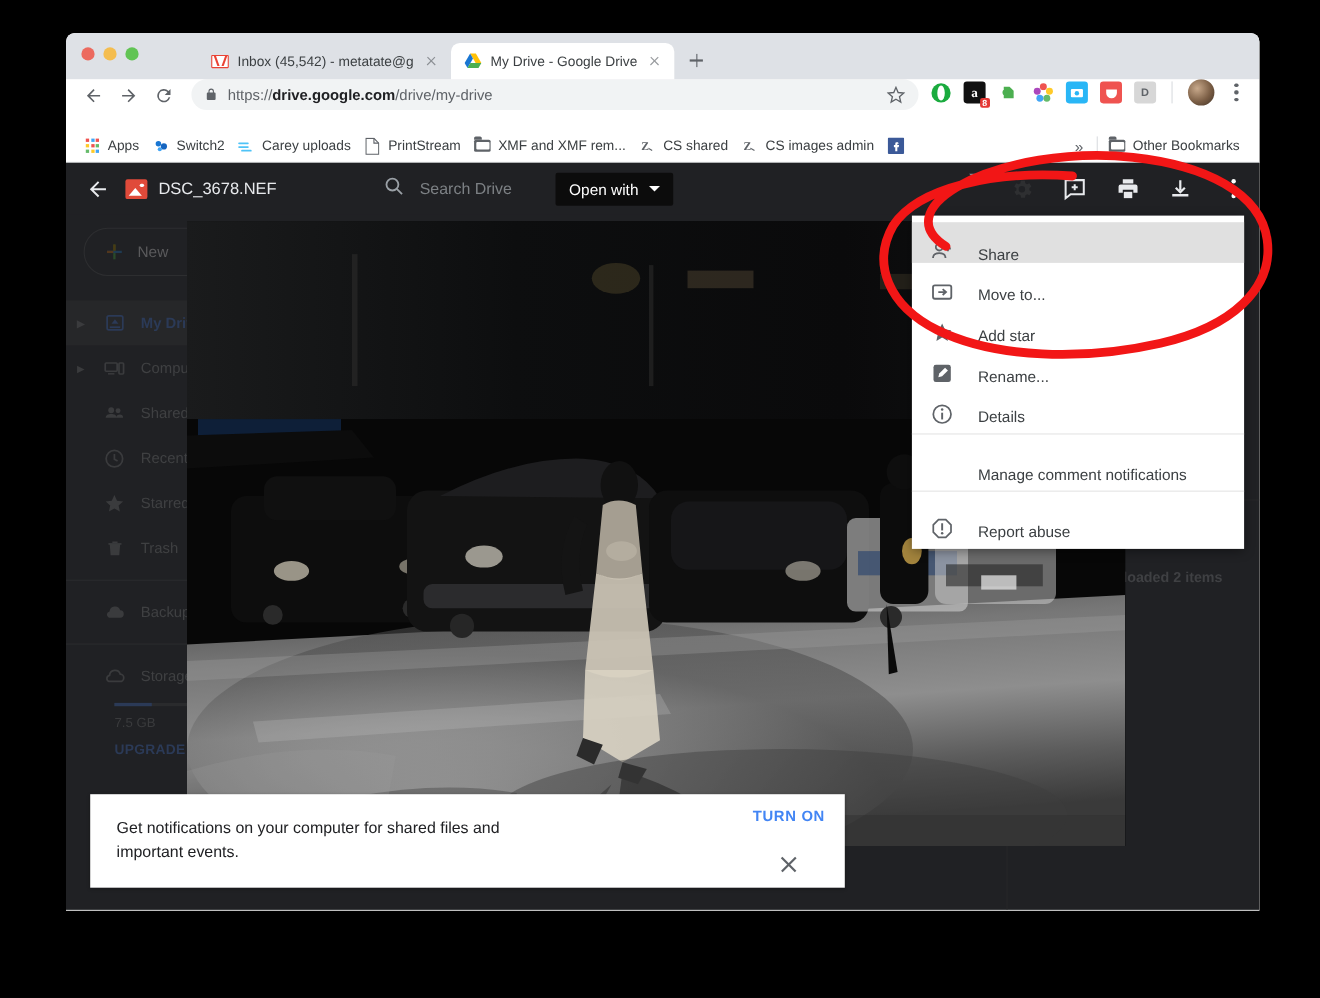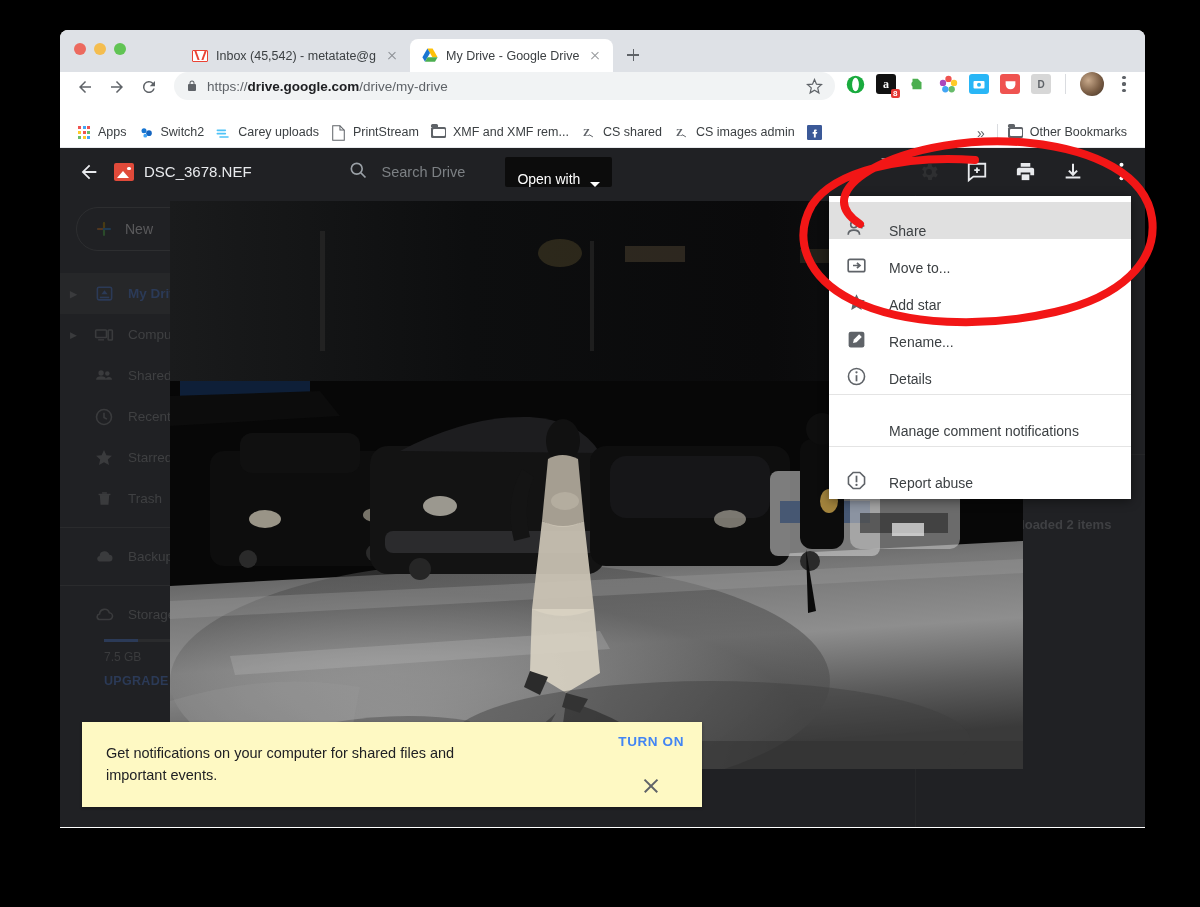--- a/index.html
+++ b/index.html
@@ -201,21 +201,21 @@
      width:0;height:0;border-left:6px solid transparent;border-right:6px solid transparent;
      border-bottom:7px solid #fff; }
   .nef-ico::before { content:""; position:absolute; right:3.5px; top:4px;
      width:3.5px;height:3.5px;border-radius:50%;background:#fff;}
   .file-name { color:#e8eaed; font-size:15px; margin-left:10px; white-space:nowrap; }
   .srch { display:flex; align-items:center; gap:14px; margin-left:96px; }
   .srch-ico { color:#9aa0a6; }
   .srch-ph { color:#7c8084; font-size:14.5px; }
   .openwith {
     margin-left:40px; background:#0c0c0c; color:#fff; font-size:14px;
-    height:30px; padding:0 12px; display:flex; align-items:flex-end; gap:10px;
+    height:30px; padding:0 12px; display:flex; align-items:center; gap:10px;
     border-radius:2px;
   }
   .caret-d { width:0;height:0;border-left:5px solid transparent;
       border-right:5px solid transparent;border-top:5px solid currentColor; }
   .prev-tools { margin-left:auto; display:flex; align-items:center; gap:24px; color:#e8eaed; }
   .tool { width:24px; height:24px; display:flex; align-items:center; justify-content:center; }
   .caret-mid { color:#8a8d91; margin-left:auto; margin-right:26px; }
 
   .photo {
     position:absolute; left:110px; top:53px; width:853px; height:568px;
@@ -233,22 +233,22 @@
   .mi { height:37px; display:flex; align-items:flex-end; gap:22px;
         padding-left:16px; font-size:14px; color:#3c4043; }
   .mi.hl { background:#e0e0e0; }
   .mi-ico { width:22px; height:22px; flex:0 0 22px; display:flex;
             align-items:center; justify-content:center; color:#5f6368; }
   .mi-sep { height:1px; background:#e4e4e4; margin:7px 0; }
   .mi.noicon { padding-left:60px; }
 
   
   .toast {
-    position:absolute; left:22px; bottom:20px; width:620px; min-height:62px;
-    background:#fef9c3; z-index:7;
+    position:absolute; left:22px; bottom:20px; width:686px; min-height:62px;
+    background:#ffffff; z-index:7;
     display:flex; align-items:center; padding: 12px 18px 12px 24px;
     box-shadow: 0 1px 3px rgba(0,0,0,.3);
   }
   .toast-txt { font-size:14.5px; color:#202124; line-height:1.5; max-width:390px; }
   .toast-act { margin-left:auto; display:flex; align-items:center; gap:28px;flex-direction:column; }
   .toast-btn { color:#4285f4; font-size:13.5px; font-weight:700; letter-spacing:.6px; }
   .toast-x { width:18px; height:18px; position:relative; }
   .toast-x::before,.toast-x::after{content:"";position:absolute;left:0;top:8px;
      width:18px;height:1.7px;background:#5f6368;}
   .toast-x::before{transform:rotate(45deg);} .toast-x::after{transform:rotate(-45deg);}

